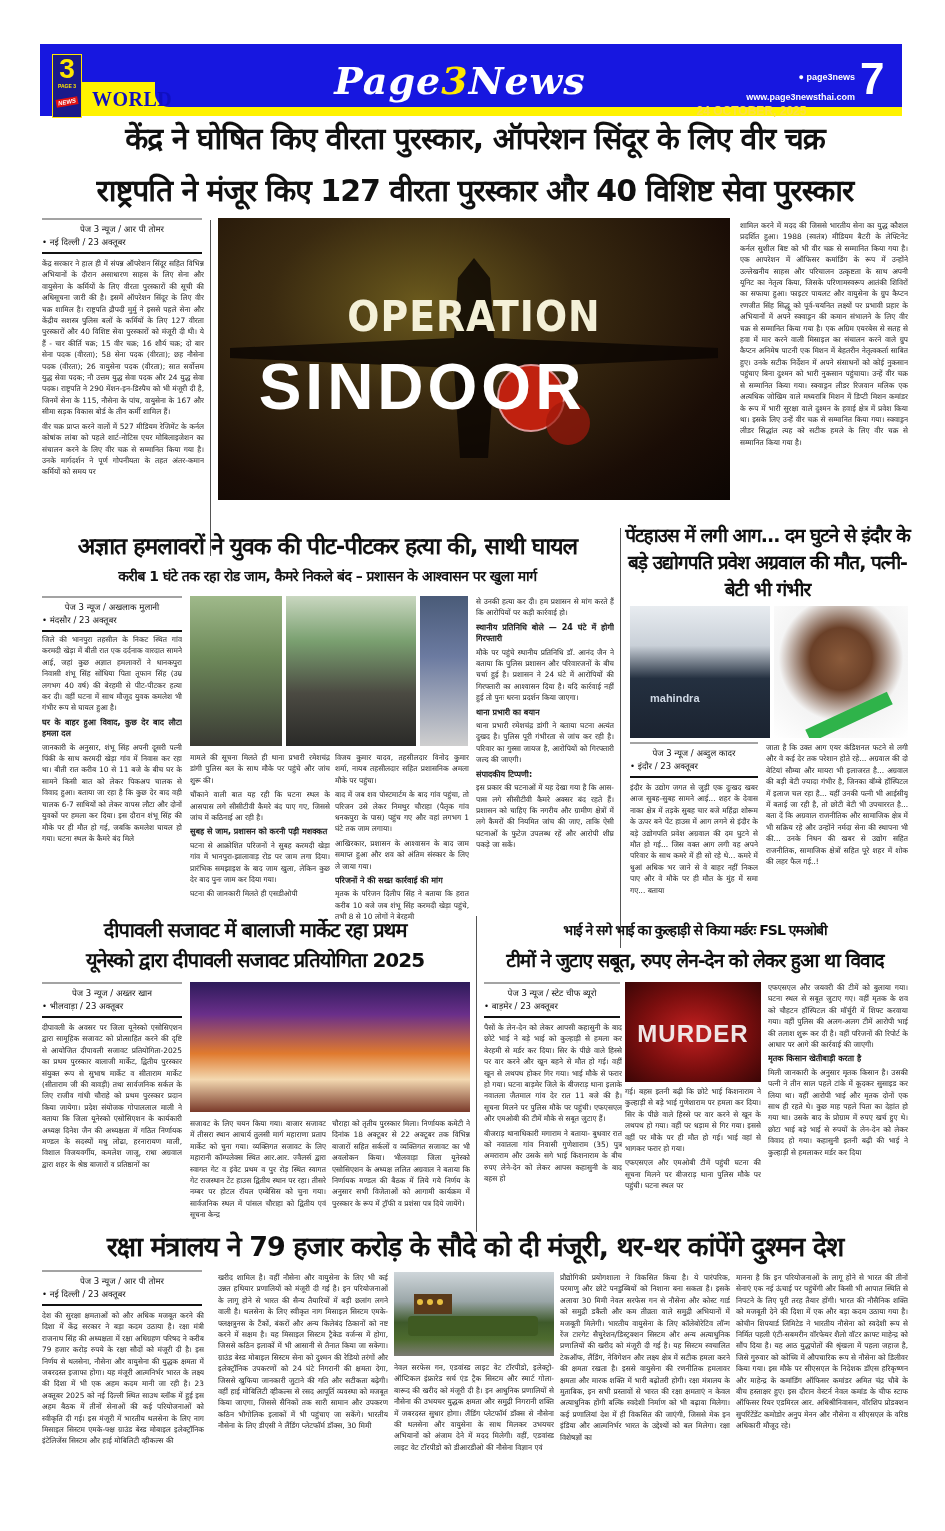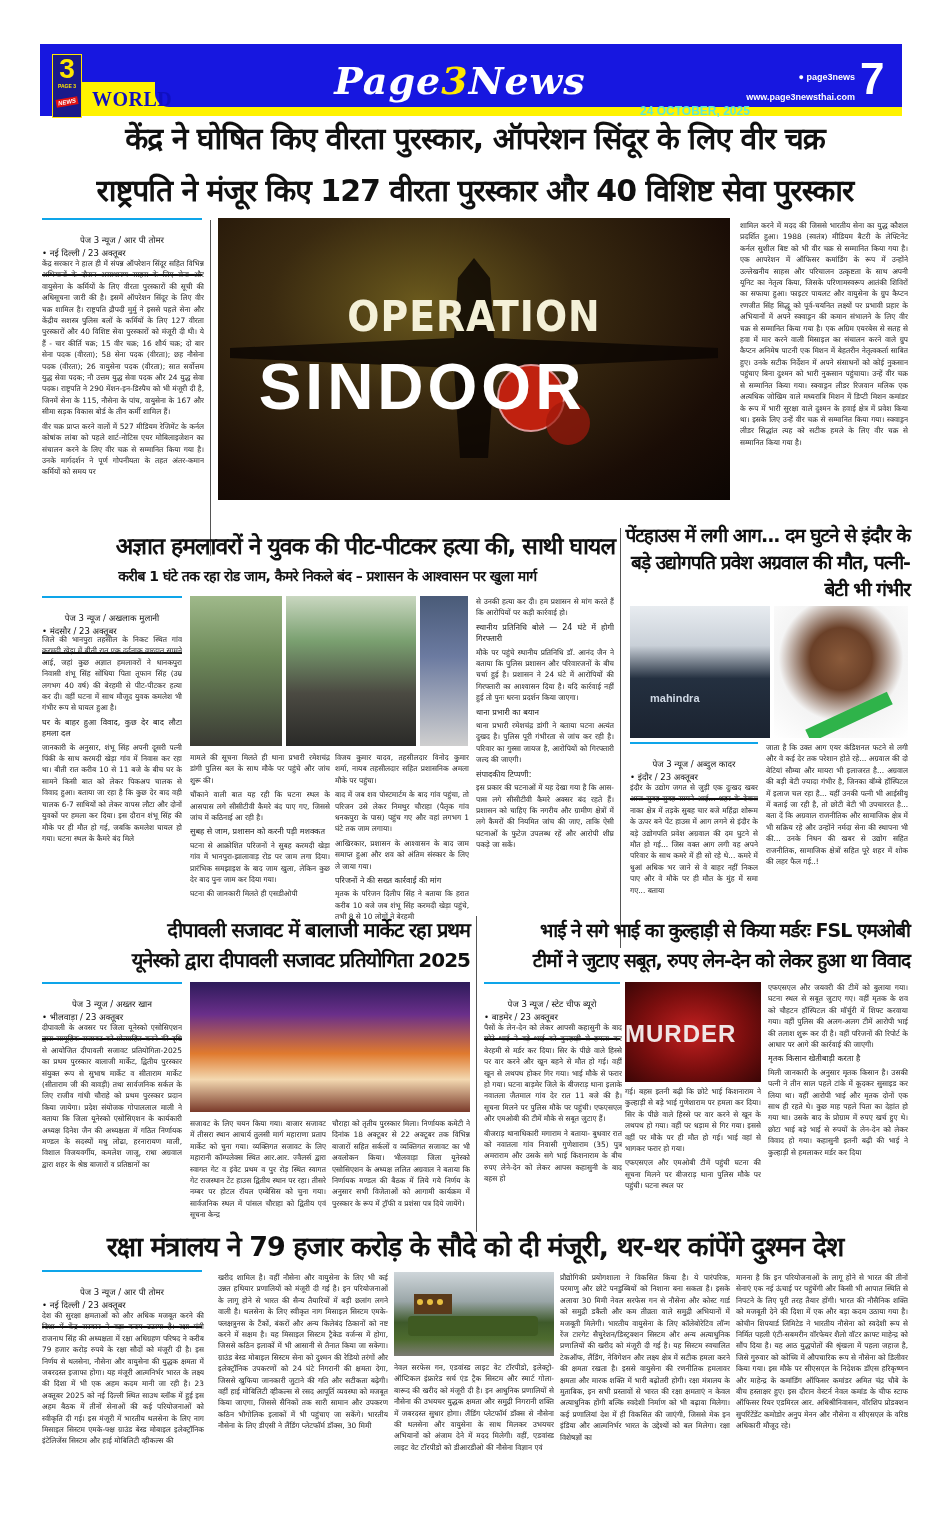--- a/index.html
+++ b/index.html
@@ -13,31 +13,31 @@
 .logo-box{position:absolute;left:12px;top:10px;width:30px;height:64px;background:#1a1a8a;border:1px solid #ffe600;text-align:center;color:#ffe600}
 .logo-3{font:bold 28px "Liberation Sans",sans-serif;line-height:28px;display:block}
 .logo-p3{font:bold 5px "Liberation Sans",sans-serif;color:#ffe600;display:block}
 .logo-news{font:bold italic 6px "Liberation Sans",sans-serif;color:#fff;background:#e01010;display:inline-block;padding:1px 2px;margin-top:2px;transform:rotate(-10deg)}
 .section{position:absolute;left:52px;top:44px;font:bold 20px "Liberation Serif",serif;color:#1010c0;letter-spacing:0.5px}
 .brand{position:absolute;left:190px;top:14px;width:460px;text-align:center;font:bold 38px "DejaVu Serif",serif;color:#fff;font-style:italic;letter-spacing:1px}
 .brand .three{color:#ffe600}
 .social{position:absolute;left:560px;top:28px;width:255px;text-align:right;color:#fff;font:bold 9px "Liberation Sans",sans-serif}
 .web{position:absolute;left:560px;top:48px;width:255px;text-align:right;color:#fff;font:bold 9px "Liberation Sans",sans-serif}
 .pgnum{position:absolute;left:820px;top:10px;font:bold 44px "Liberation Sans",sans-serif;color:#fff}
-.date{position:absolute;left:600px;top:60px;width:255px;text-align:left;font:bold 12px "Liberation Sans",sans-serif;color:#5eead4}
+.date{position:absolute;left:584px;top:60px;width:255px;text-align:center;font:bold 12px "Liberation Sans",sans-serif;color:#fde047}
 
 .h1{position:absolute;left:0;width:870px;text-align:center;font:bold 30px "DejaVu Sans",sans-serif;letter-spacing:-1px;color:#111;line-height:34px}
-.h2{position:absolute;text-align:right;font:bold 22px "DejaVu Sans",sans-serif;letter-spacing:-1px;line-height:28px;color:#111}
+.h2{position:absolute;text-align:center;font:bold 22px "DejaVu Sans",sans-serif;letter-spacing:-1px;line-height:28px;color:#111}
 .sub{position:absolute;text-align:center;font:bold 14px "DejaVu Sans",sans-serif;letter-spacing:-0.5px;color:#111}
-.byline{position:absolute;font-size:8.5px;line-height:13px;border-top:2px solid #0ea5e9;border-bottom:2px solid #111;padding:14px 0}
+.byline{position:absolute;font-size:8.5px;line-height:13px;border-top:2px solid #a3a3a3;border-bottom:2px solid #111;padding:3px 0}
 .byline .who{display:block;text-align:center}
 .byline .where::before{content:"• ";}
 .col{position:absolute;font-size:7.4px;line-height:11.4px;text-align:justify;color:#222;overflow:hidden}
 .col p{margin-bottom:3px}
-.col .subhd{font-weight:normal;font-size:8px;display:block;margin:2px 0}
+.col .subhd{font-weight:bold;font-size:8px;display:block;margin:2px 0}
 .img{position:absolute;overflow:hidden}
 .vline{position:absolute;width:1px;background:#555}
 </style>
 </head>
 <body>
 
 <div class="page">
 
   <div class="mast">
     <div class="mast-yellow"></div>
@@ -159,33 +159,33 @@
   <div class="img" style="left:150px;top:942px;width:280px;height:130px;background:linear-gradient(180deg,#2d1b5a 0%,#6a2f8a 25%,#e07a2e 55%,#f3d8b0 75%,#7a3a2a 100%)"></div>
   <div class="col" style="left:150px;top:1078px;width:136px;height:114px">
       <p>सजावट के लिए चयन किया गया। बाजार सजावट में तीसरा स्थान आचार्य तुलसी मार्ग महाराणा प्रताप मार्केट को चुना गया। व्यक्तिगत सजावट के लिए महारानी कॉम्पलेक्स स्थित आर.आर. ज्वैलर्स द्वारा स्वागत गेट व इंवेट प्रथम व पुर रोड़ स्थित स्वागत गेट राजस्थान टेंट हाउस द्वितीय स्थान पर रहा। तीसरे नम्बर पर होटल रॉयल एम्बेसिस को चुना गया। सार्वजनिक स्थल में पांसल चौराहा को द्वितीय एवं सूचना केन्द्र</p>
     </div>
   <div class="col" style="left:292px;top:1078px;width:138px;height:114px">
       <p>चौराहा को तृतीय पुरस्कार मिला। निर्णायक कमेटी ने दिनांक 18 अक्टूबर से 22 अक्टूबर तक विभिन्न बाजारों सहित सर्कलों व व्यक्तिगत सजावट का भी अवलोकन किया। भीलवाड़ा जिला यूनेस्को एसोसिएशन के अध्यक्ष ललित अग्रवाल ने बताया कि निर्णायक मण्डल की बैठक में लिये गये निर्णय के अनुसार सभी विजेताओं को आगामी कार्यक्रम में पुरस्कार के रूप में ट्रॉफी व प्रशंसा पत्र दिये जायेंगे।</p>
     </div>
 
   <div class="vline" style="left:436px;top:876px;height:316px"></div>
 
-  <div class="h2" style="left:440px;top:876px;width:430px;font-size:19px">भाई ने सगे भाई का कुल्हाड़ी से किया मर्डरः FSL एमओबी</div>
+  <div class="h2" style="left:440px;top:876px;width:430px;font-size:14px">भाई ने सगे भाई का कुल्हाड़ी से किया मर्डरः FSL एमओबी</div>
   <div class="h2" style="left:440px;top:906px;width:430px;font-size:19px">टीमों ने जुटाए सबूत, रुपए लेन-देन को लेकर हुआ था विवाद</div>
 
   <div class="byline" style="left:444px;top:942px;width:136px">
     <span class="who">पेज 3 न्यूज / स्टेट चीफ ब्यूरो</span>
     <span class="where">बाड़मेर / 23 अक्तूबर</span>
   </div>
   <div class="col" style="left:444px;top:982px;width:138px;height:210px">
       <p>पैसों के लेन-देन को लेकर आपसी कहासुनी के बाद छोटे भाई ने बड़े भाई को कुल्हाड़ी से हमला कर बेरहमी से मर्डर कर दिया। सिर के पीछे वाले हिस्से पर वार करने और खून बहने से मौत हो गई। वहीं खून से लथपथ होकर गिर गया। भाई मौके से फरार हो गया। घटना बाड़मेर जिले के बीजराड़ थाना इलाके नवातला जैतमाल गांव देर रात 11 बजे की है। सूचना मिलने पर पुलिस मौके पर पहुंची। एफएसएल और एमओबी की टीमें मौके से सबूत जुटाए हैं।</p>
       <p>बीजराड़ थानाधिकारी मगाराम ने बताया- बुधवार रात को नवातला गांव निवासी गुणेशाराम (35) पुत्र अमराराम और उसके सगे भाई किशनाराम के बीच रुपए लेने-देन को लेकर आपस कहासुनी के बाद बहस हो</p>
     </div>
   <div class="img" style="left:585px;top:942px;width:136px;height:100px;background:radial-gradient(ellipse at 50% 50%,#c42020 0%,#7a0e0e 55%,#3a0606 100%)">
-    <div style="position:absolute;left:0;top:38px;width:136px;text-align:left;font:bold 24px 'Liberation Sans',sans-serif;color:#f0e6e6;letter-spacing:1px">MURDER</div>
+    <div style="position:absolute;left:0;top:38px;width:136px;text-align:center;font:bold 24px 'Liberation Sans',sans-serif;color:#f0e6e6;letter-spacing:1px">MURDER</div>
   </div>
   <div class="col" style="left:585px;top:1046px;width:136px;height:146px">
       <p>गई। बहस इतनी बढ़ी कि छोटे भाई किशनाराम ने कुल्हाड़ी से बड़े भाई गुणेशाराम पर हमला कर दिया। सिर के पीछे वाले हिस्से पर वार करने से खून के लथपथ हो गया। वहीं पर धड़ाम से गिर गया। इससे वहीं पर मौके पर ही मौत हो गई। भाई वहां से भागकर फरार हो गया।</p>
       <p>एफएसएल और एमओबी टीमें पहुंची घटना की सूचना मिलने पर बीजराड़ थाना पुलिस मौके पर पहुंची। घटना स्थल पर</p>
     </div>
   <div class="col" style="left:728px;top:942px;width:140px;height:250px">
       <p>एफएसएल और जयवरी की टीमें को बुलाया गया। घटना स्थल से सबूत जुटाए गए। वहीं मृतक के शव को चौहटन हॉस्पिटल की मॉर्चुरी में शिफ्ट करवाया गया। वहीं पुलिस की अलग-अलग टीमें आरोपी भाई की तलाश शुरू कर दी है। वहीं परिजनों की रिपोर्ट के आधार पर आगे की कार्रवाई की जाएगी।</p>
       <span class="subhd">मृतक किसान खेतीबाड़ी करता है</span>
       <p>मिली जानकारी के अनुसार मृतक किसान है। उसकी पत्नी ने तीन साल पहले टांके में कूदकर सुसाइड कर लिया था। वहीं आरोपी भाई और मृतक दोनों एक साथ ही रहते थे। कुछ माह पहले पिता का देहांत हो गया था। उसके बाद के प्रोग्राम में रुपए खर्च हुए थे। छोटा भाई बड़े भाई से रुपयों के लेन-देन को लेकर विवाद हो गया। कहासुनी इतनी बढ़ी की भाई ने कुल्हाड़ी से हमलाकर मर्डर कर दिया</p>
     </div>

